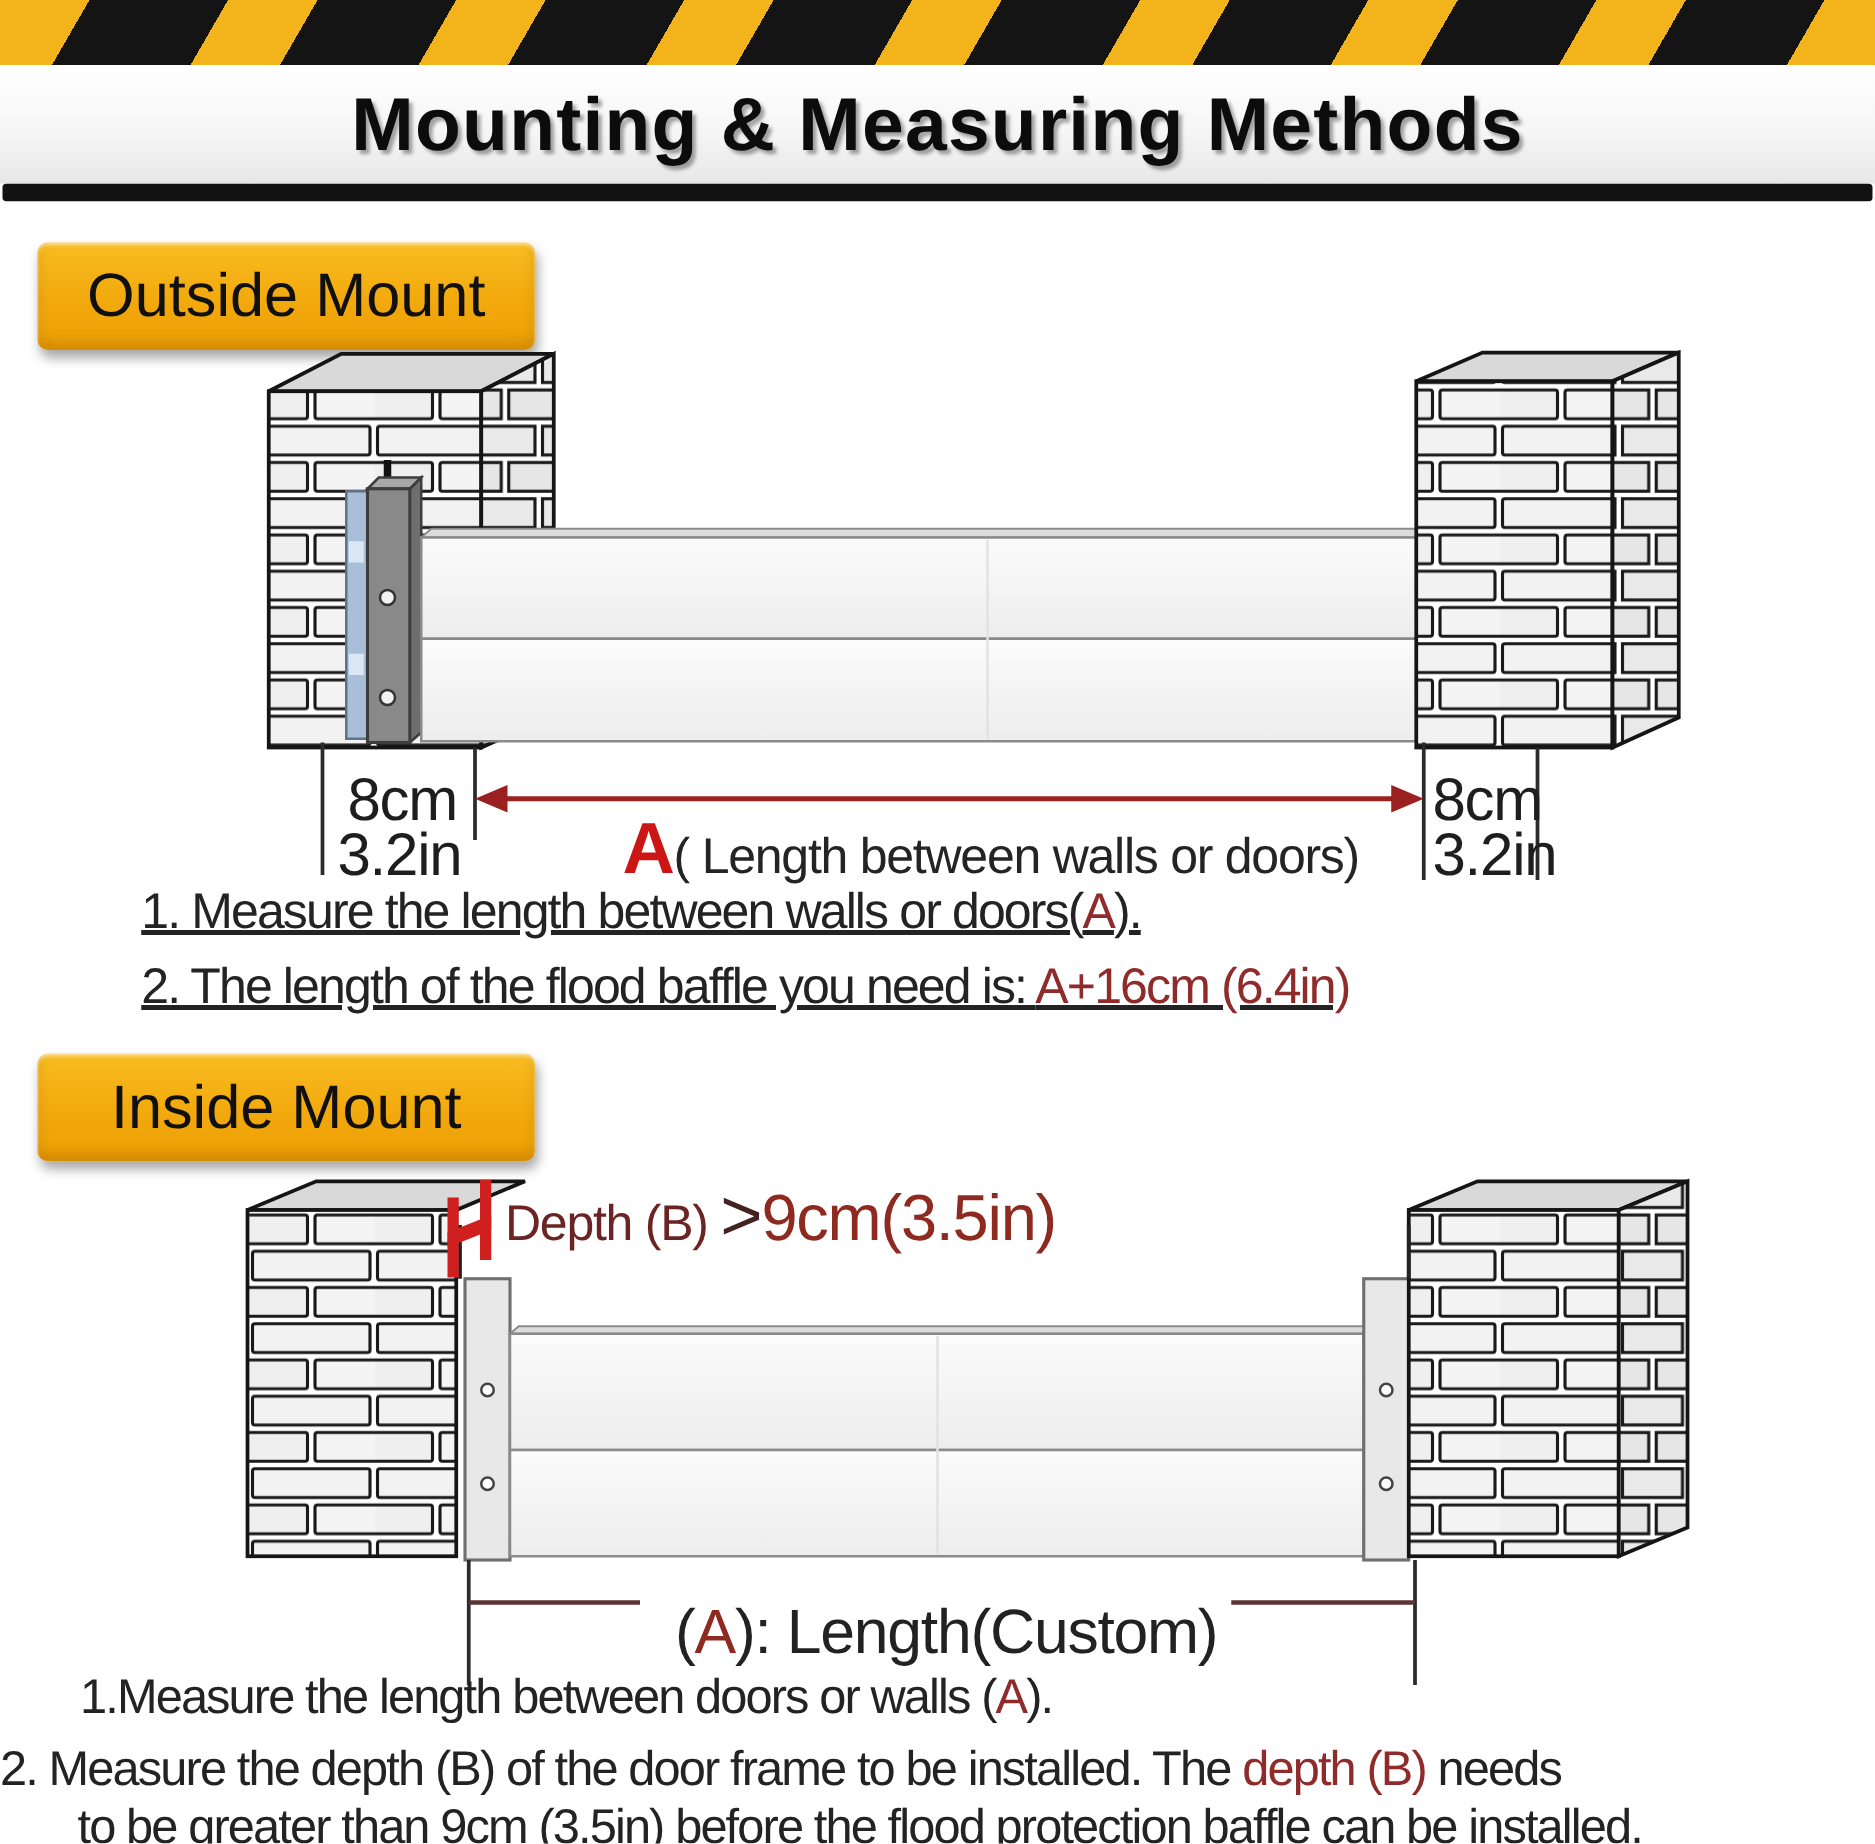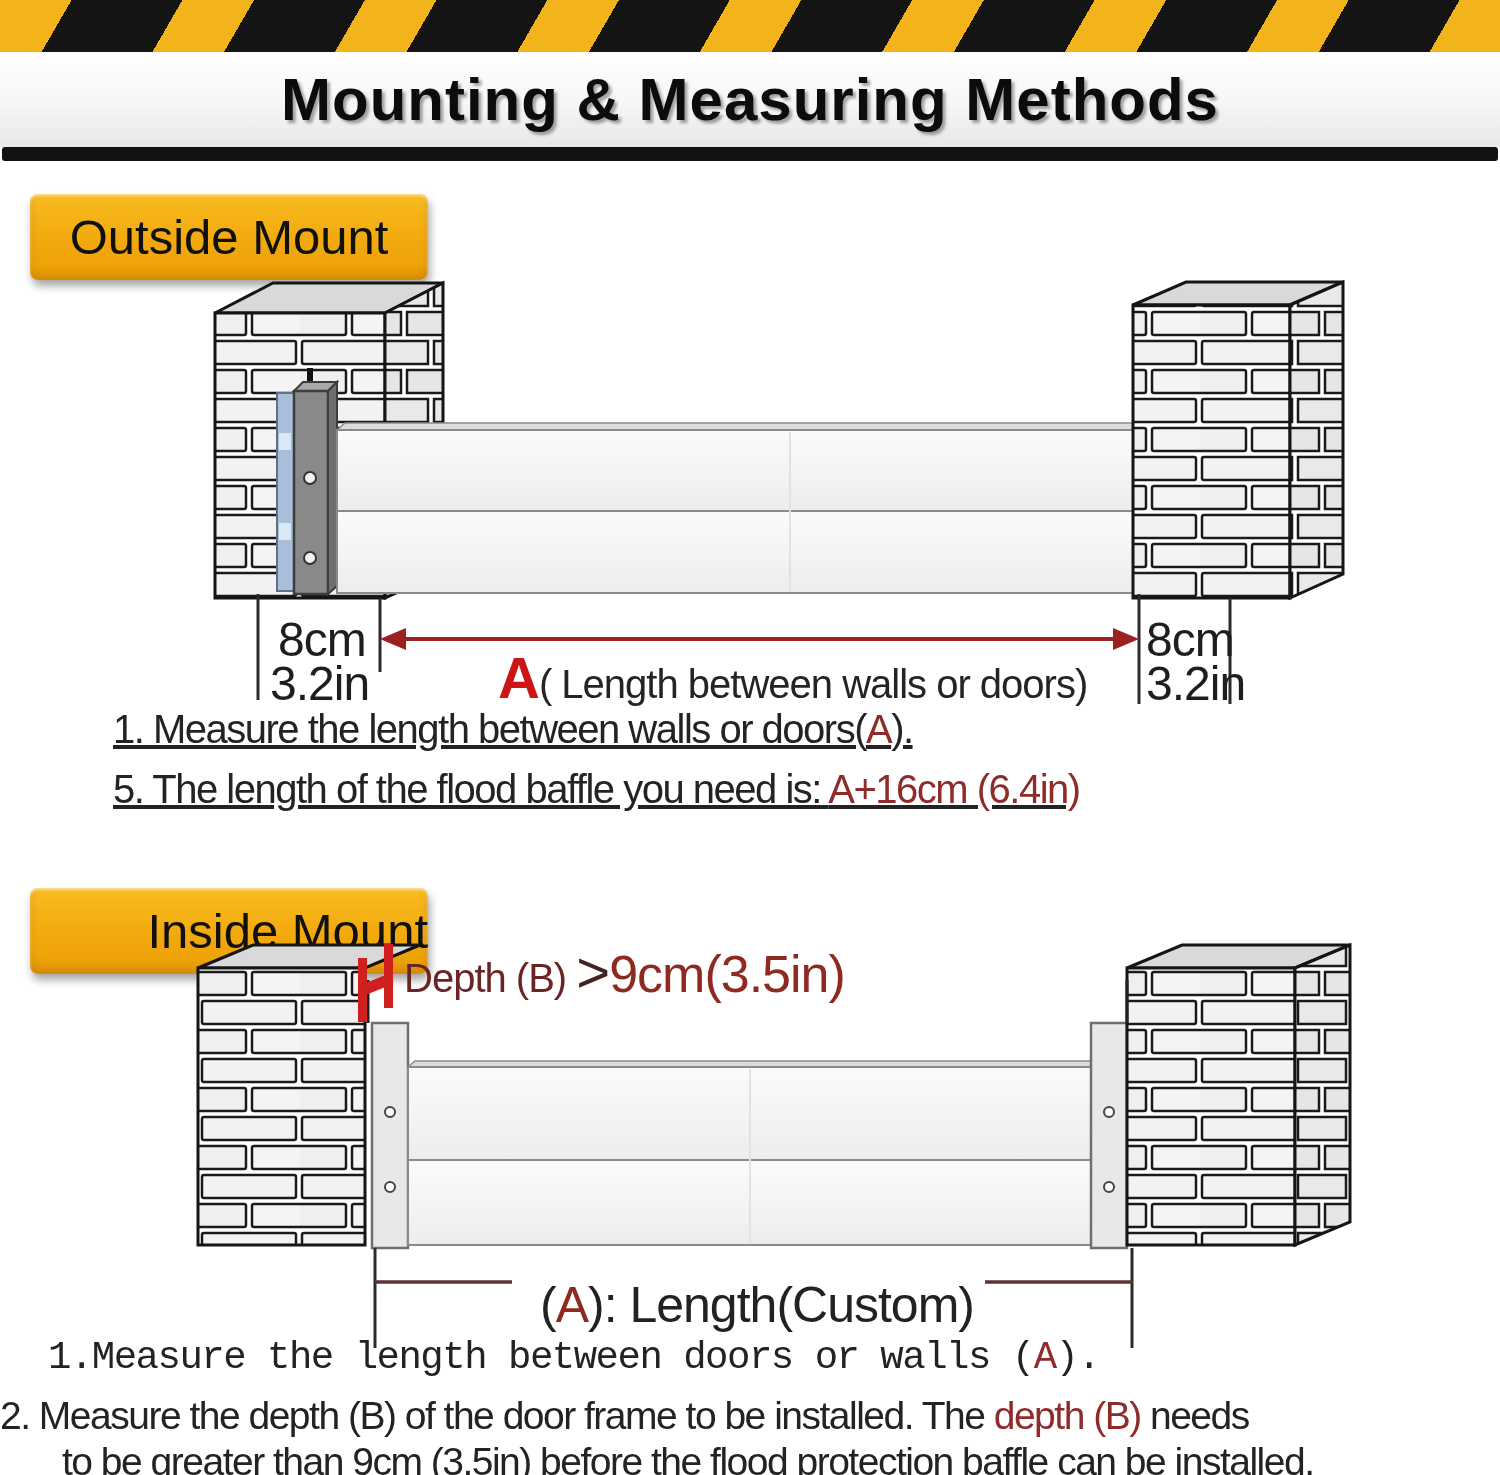--- a/index.html
+++ b/index.html
@@ -34,21 +34,21 @@
   .badge {
     position:absolute; left:30px; width:398px; height:86px;
     background:linear-gradient(180deg,#F8BC20 0%,#F2A90D 55%,#EC9F05 100%);
     border-radius:8px; display:flex; align-items:center; justify-content:center;
     box-shadow:2px 6px 9px rgba(0,0,0,.35),
                inset 0 2px 3px rgba(255,255,255,.55),
                inset 0 -6px 9px rgba(150,85,0,.30);
   }
   .badge span { font-size:49px; color:#101010; letter-spacing:0; }
   .badge-outside { top:194px; }
-  .badge-inside  { top:888px;justify-content:flex-end; }
+  .badge-inside  { top:843px; }
 
   
   .diagram { position:absolute; left:0; width:1500px; display:block; }
   .diagram-outside { top:280px; height:430px; }
   .diagram-inside  { top:940px; height:410px; }
 
   .svgt { font-family:"Liberation Sans", sans-serif; letter-spacing:-1px; }
   .dim-black { fill:#1e1e1e; font-size:48px; }
   .dim-note  { fill:#242424; font-size:40px; }
   .big-a     { fill:#CC1616; font-size:58px; font-weight:bold; }
@@ -59,21 +59,21 @@
   .len-red   { fill:#8E2A20; font-size:50px; }
 
   
   .instructions { position:absolute; left:0; right:0; color:#232323; }
   .instructions p { margin:0; font-size:40px; letter-spacing:-1.5px; line-height:50px; }
   .instructions .red { color:#8F2B2B; }
   .instructions-outside { top:704px;text-decoration:underline; }
   .instructions-outside p { padding-left:113px; margin-bottom:10px; }
   .instructions-inside { top:1336px; }
   .instructions-inside p { font-size:39px; line-height:44px; }
-  .instructions-inside .in-line1 { padding-left:48px; margin-bottom:14px;font-family:Liberation Mono, monospace; }
+  .instructions-inside .in-line1 { padding-left:64px; margin-bottom:14px; }
   .instructions-inside .in-line2 { margin-bottom:2px; }
   .instructions-inside .in-line3 { padding-left:62px; }
 </style>
 </head>
 <body>
 
 <div class="page">
 
   <div class="hazard-tape"></div>
   <div class="title-band">
@@ -164,21 +164,21 @@
 
     <text class="svgt dim-black" x="278" y="376">8cm</text>
     <text class="svgt dim-black" x="270" y="420">3.2in</text>
     <text class="svgt" x="498" y="418"><tspan class="big-a">A</tspan><tspan class="dim-note">( Length between walls or doors)</tspan></text>
     <text class="svgt dim-black" x="1146" y="376">8cm</text>
     <text class="svgt dim-black" x="1146" y="420">3.2in</text>
   </svg>
 
   <div class="instructions instructions-outside">
     <p><span>1. Measure the length between walls or doors(</span><span class="red">A</span><span>).</span></p>
-    <p><span>5. The length of the flood baffle you need is: </span><span class="red">A+16cm (6.4in)</span></p>
+    <p><span>2. The length of the flood baffle you need is: </span><span class="red">A+16cm (6.4in)</span></p>
   </div>
 
   <div class="badge badge-inside">
     <span>Inside Mount</span>
   </div>
 
   <svg class="diagram diagram-inside" viewBox="0 0 1500 410">
     <defs>
       <pattern id="brickF2" width="100" height="58" patternUnits="userSpaceOnUse">
         <rect width="100" height="58" fill="#ffffff"></rect>

